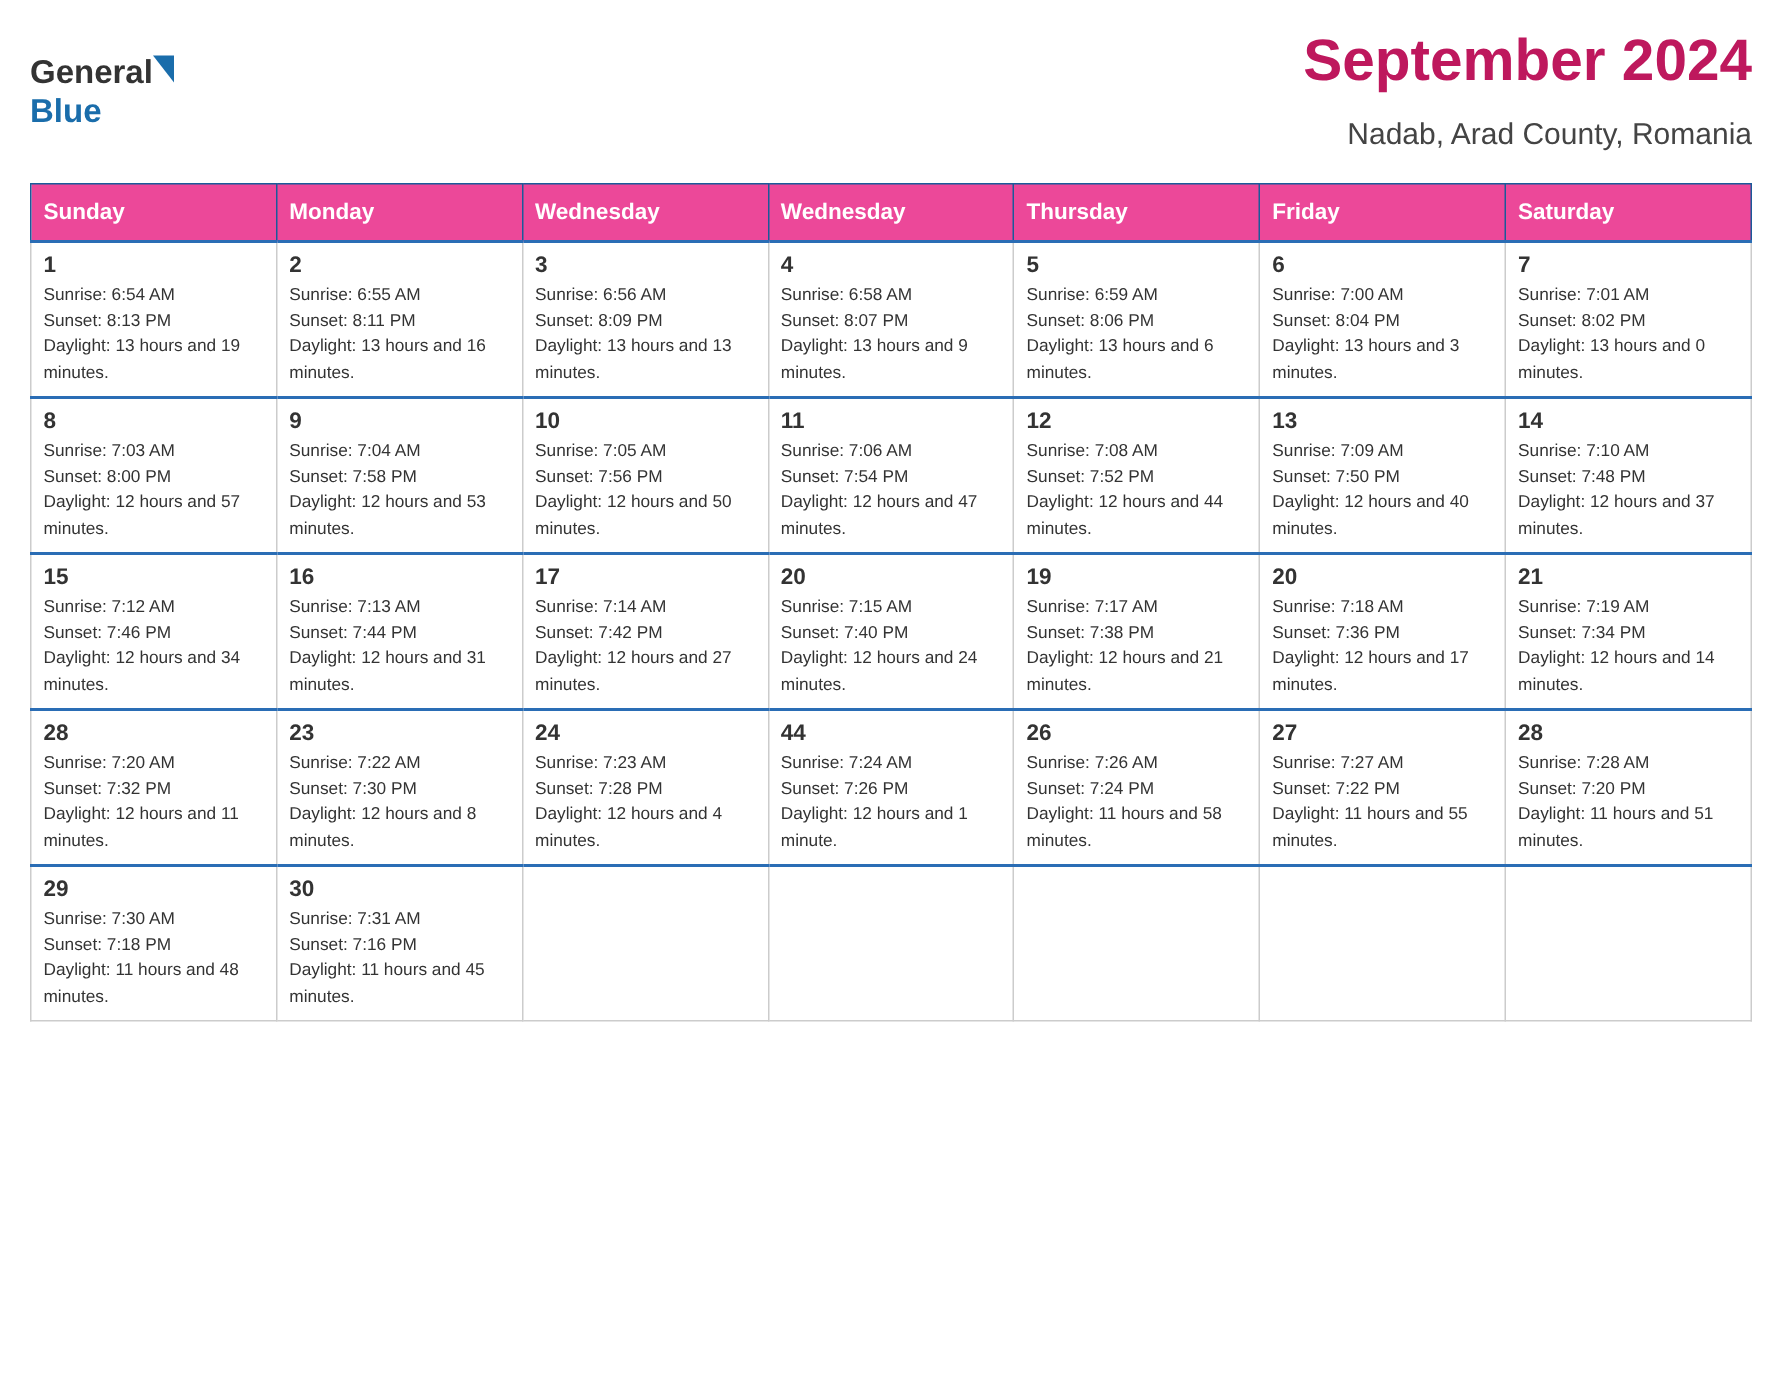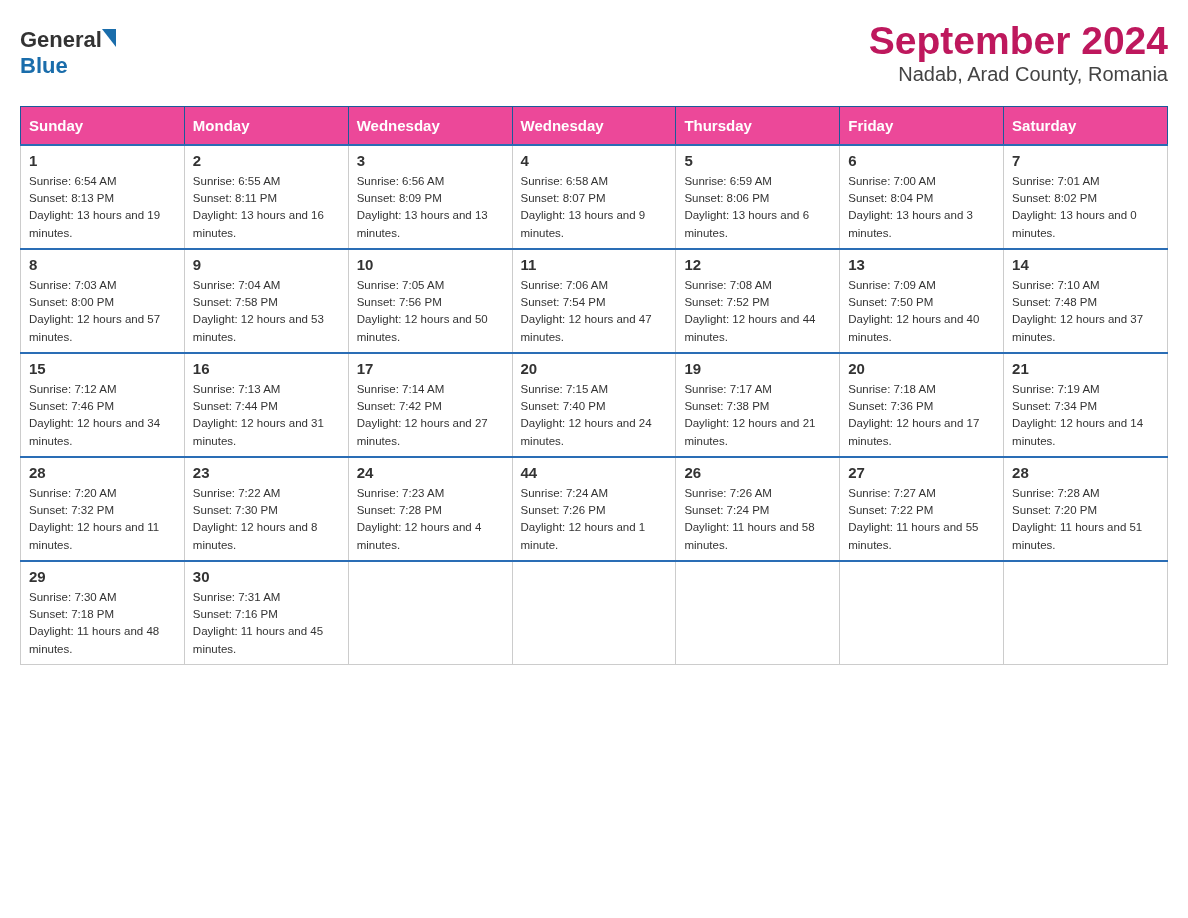--- a/index.html
+++ b/index.html
@@ -33,21 +33,21 @@
     }
     .month-title {
       font-size: 39px;
       font-weight: bold;
       color: #be185d;
       line-height: 1.1;
     }
     .location {
       font-size: 20px;
       color: #444;
-      margin-top: 0;
+      margin-top: 16px;
     }
     .calendar {
       width: 100%;
       border-collapse: collapse;
       border: 1px solid #ccc;
     }
     .calendar th {
       background-color: #ec4899;
       color: #fff;
       font-size: 15px;

